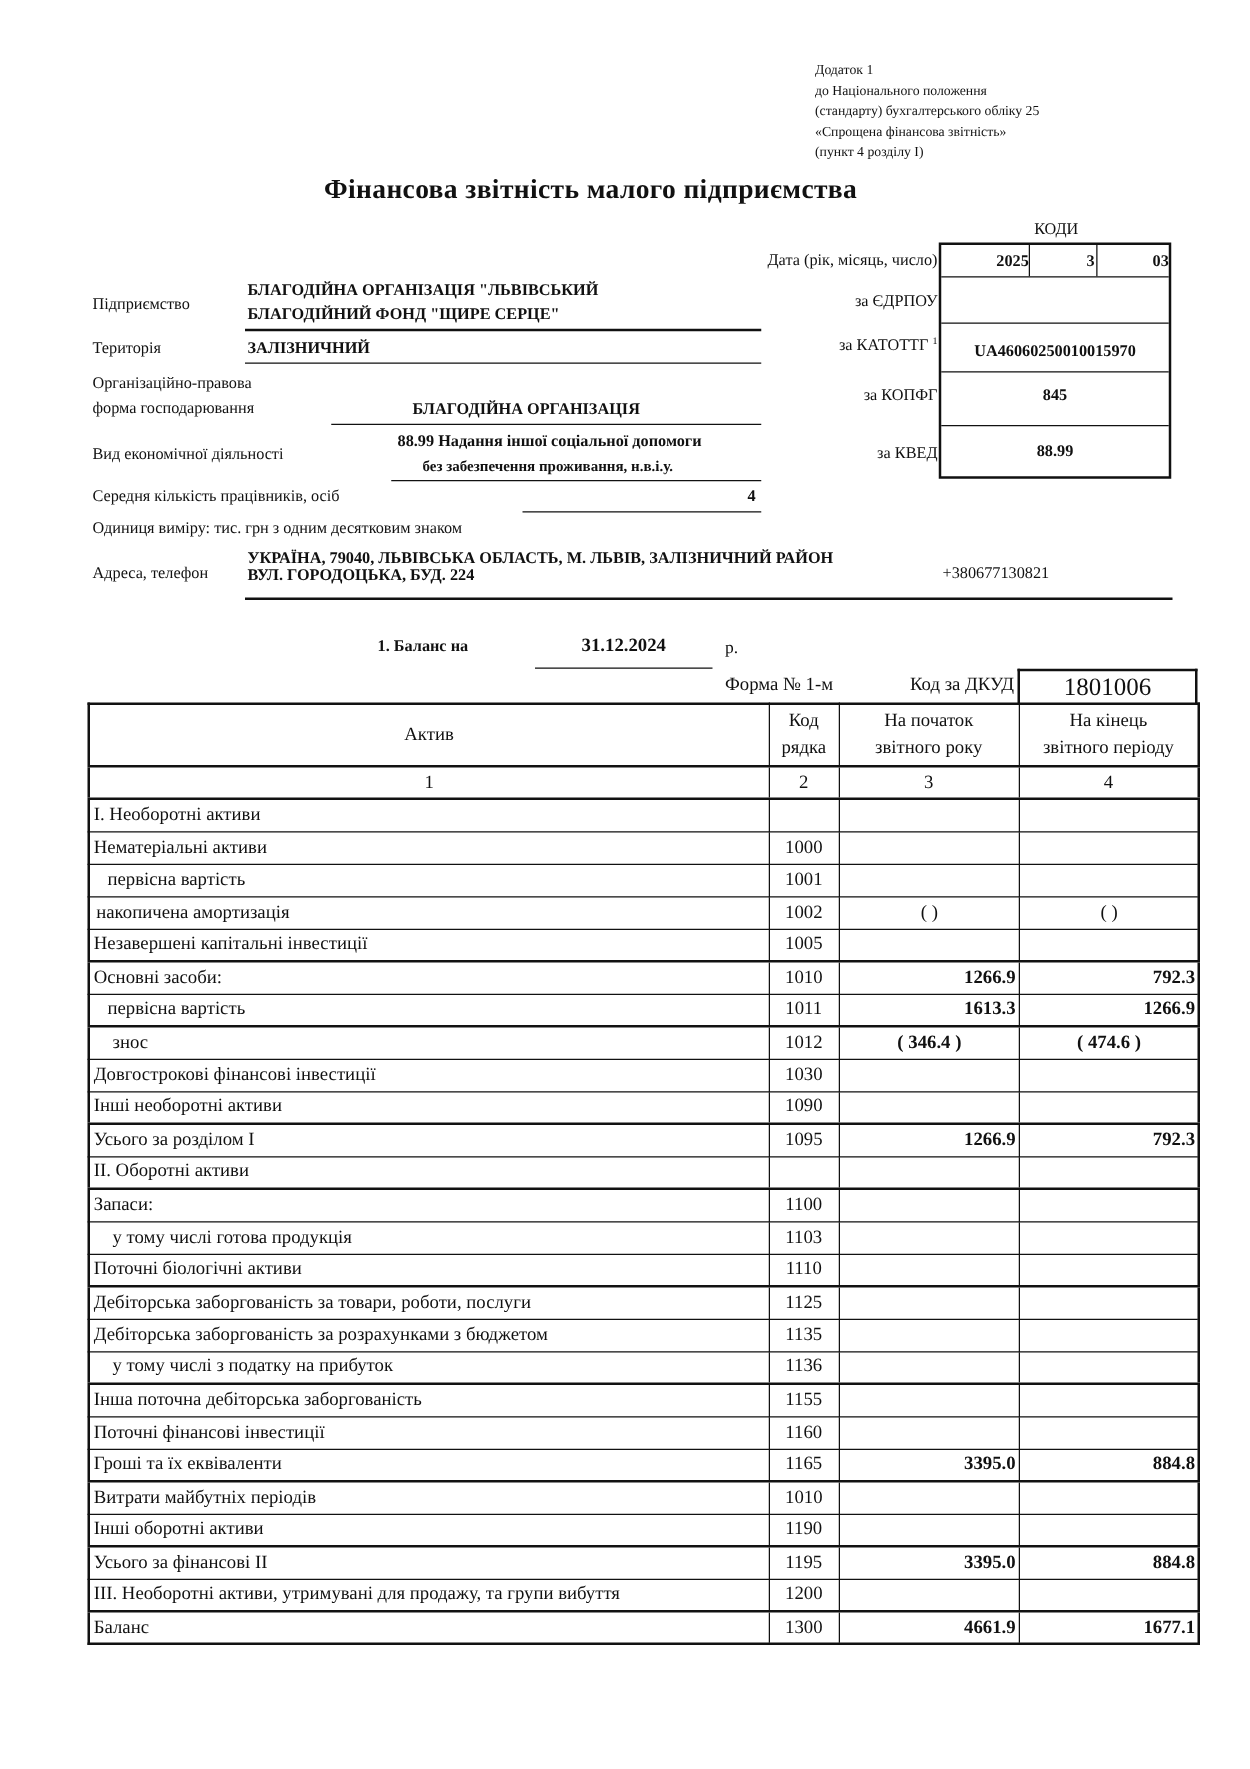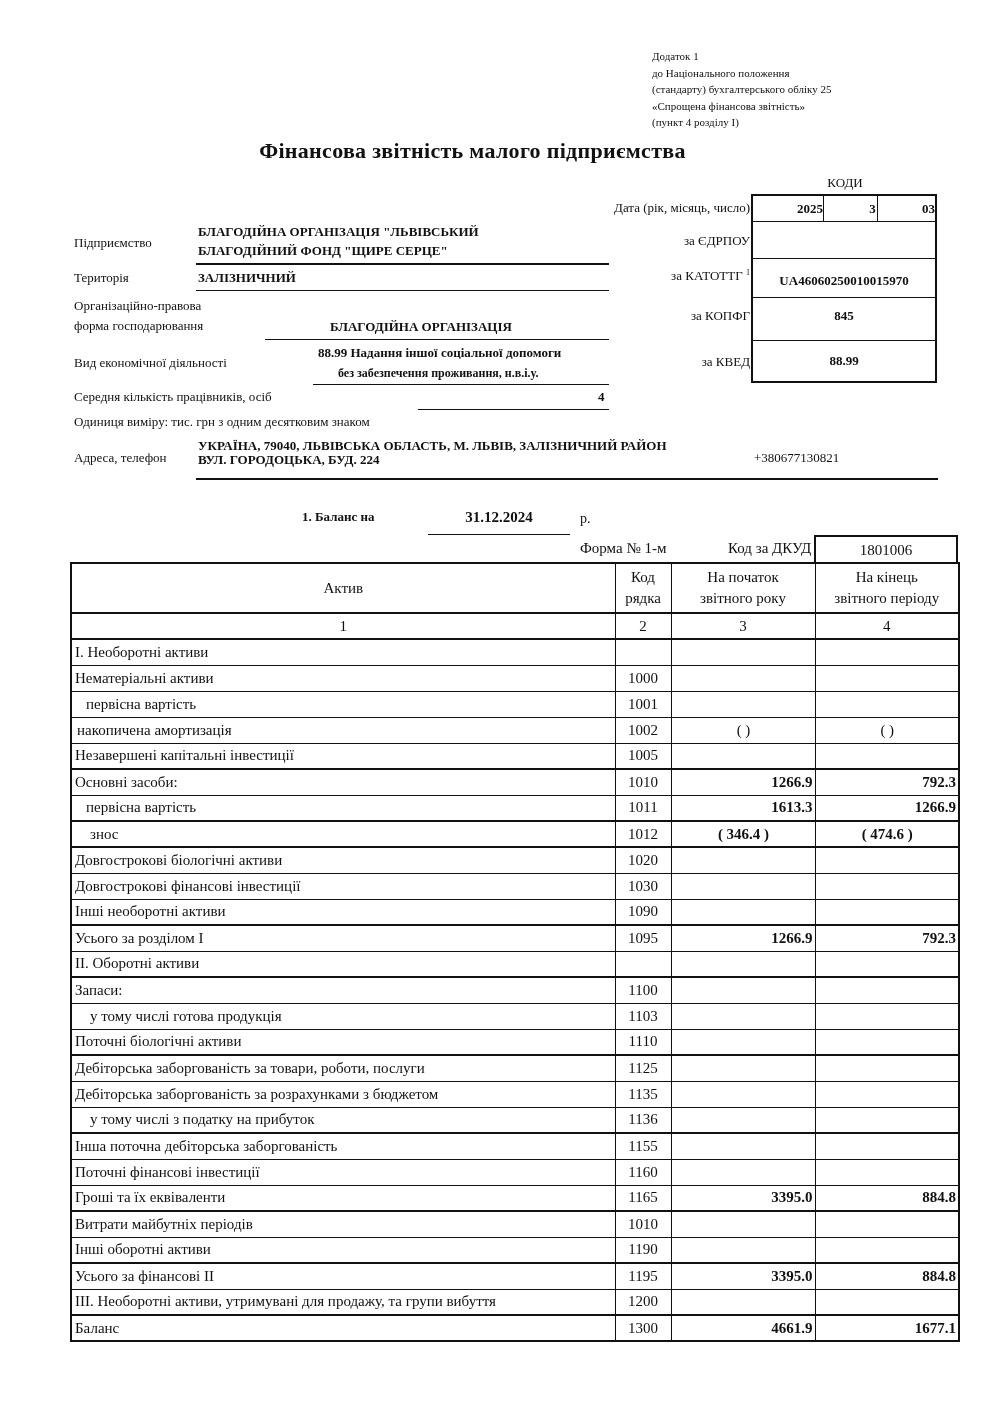--- a/index.html
+++ b/index.html
@@ -25,21 +25,21 @@
   .codes-label { position: absolute; right: 250px; font-size: 13px; text-align: right; white-space: nowrap; }
   sup { font-size: 8px; }
 
   .balance-title { left: 302px; top: 509px; font-size: 13px; font-weight: bold; }
   .balance-date { left: 428px; top: 509px; width: 142px; text-align: center; font-size: 15px; font-weight: bold; }
   .balance-r { left: 580px; top: 511px; font-size: 14px; }
 
   .form-no { left: 580px; top: 540px; font-size: 15px; }
   .dkud-lbl { left: 700px; top: 540px; font-size: 15px; margin-left: 28px; }
   .dkud-box { left: 814px; top: 535px; width: 144px; height: 28px; border: 2px solid #111; border-bottom: none; box-sizing: border-box;
-              display: flex; align-items: center; justify-content: center; font-size: 15px; }
+              display: flex; align-items: center; justify-content: center; font-size: 20px; }
 
   table.bal { position: absolute; left: 70px; top: 562px; width: 888px; border-collapse: collapse; table-layout: fixed;
               border: 2px solid #111; font-size: 15px; }
   table.bal td, table.bal th { border: 1px solid #111; padding: 0 3px; height: 26px; box-sizing: border-box; }
   table.bal th { font-weight: normal; }
   table.bal tr.thick-top td { border-top: 2px solid #111; }
   table.bal th.hdr { height: 50px; line-height: 21px; text-align: center; font-size: 15px; }
   table.bal td.num { text-align: center; }
   table.bal td.c-code { text-align: center; }
   table.bal td.c-val { text-align: right; font-weight: bold; padding-right: 2px; }
@@ -193,26 +193,20 @@
       <td class="c-code">1011</td>
       <td class="c-val">1613.3</td>
       <td class="c-val">1266.9</td>
     </tr>
     <tr class="thick-top">
       <td class="ind2">знос</td>
       <td class="c-code">1012</td>
       <td class="c-val paren">( 346.4 )</td>
       <td class="c-val paren">( 474.6 )</td>
     </tr>
-    <tr class="thick-top">
-      <td>Довгострокові біологічні активи</td>
-      <td class="c-code">1020</td>
-      <td class="c-val"></td>
-      <td class="c-val"></td>
-    </tr>
     <tr>
       <td>Довгострокові фінансові інвестиції</td>
       <td class="c-code">1030</td>
       <td class="c-val"></td>
       <td class="c-val"></td>
     </tr>
     <tr>
       <td>Інші необоротні активи</td>
       <td class="c-code">1090</td>
       <td class="c-val"></td>

